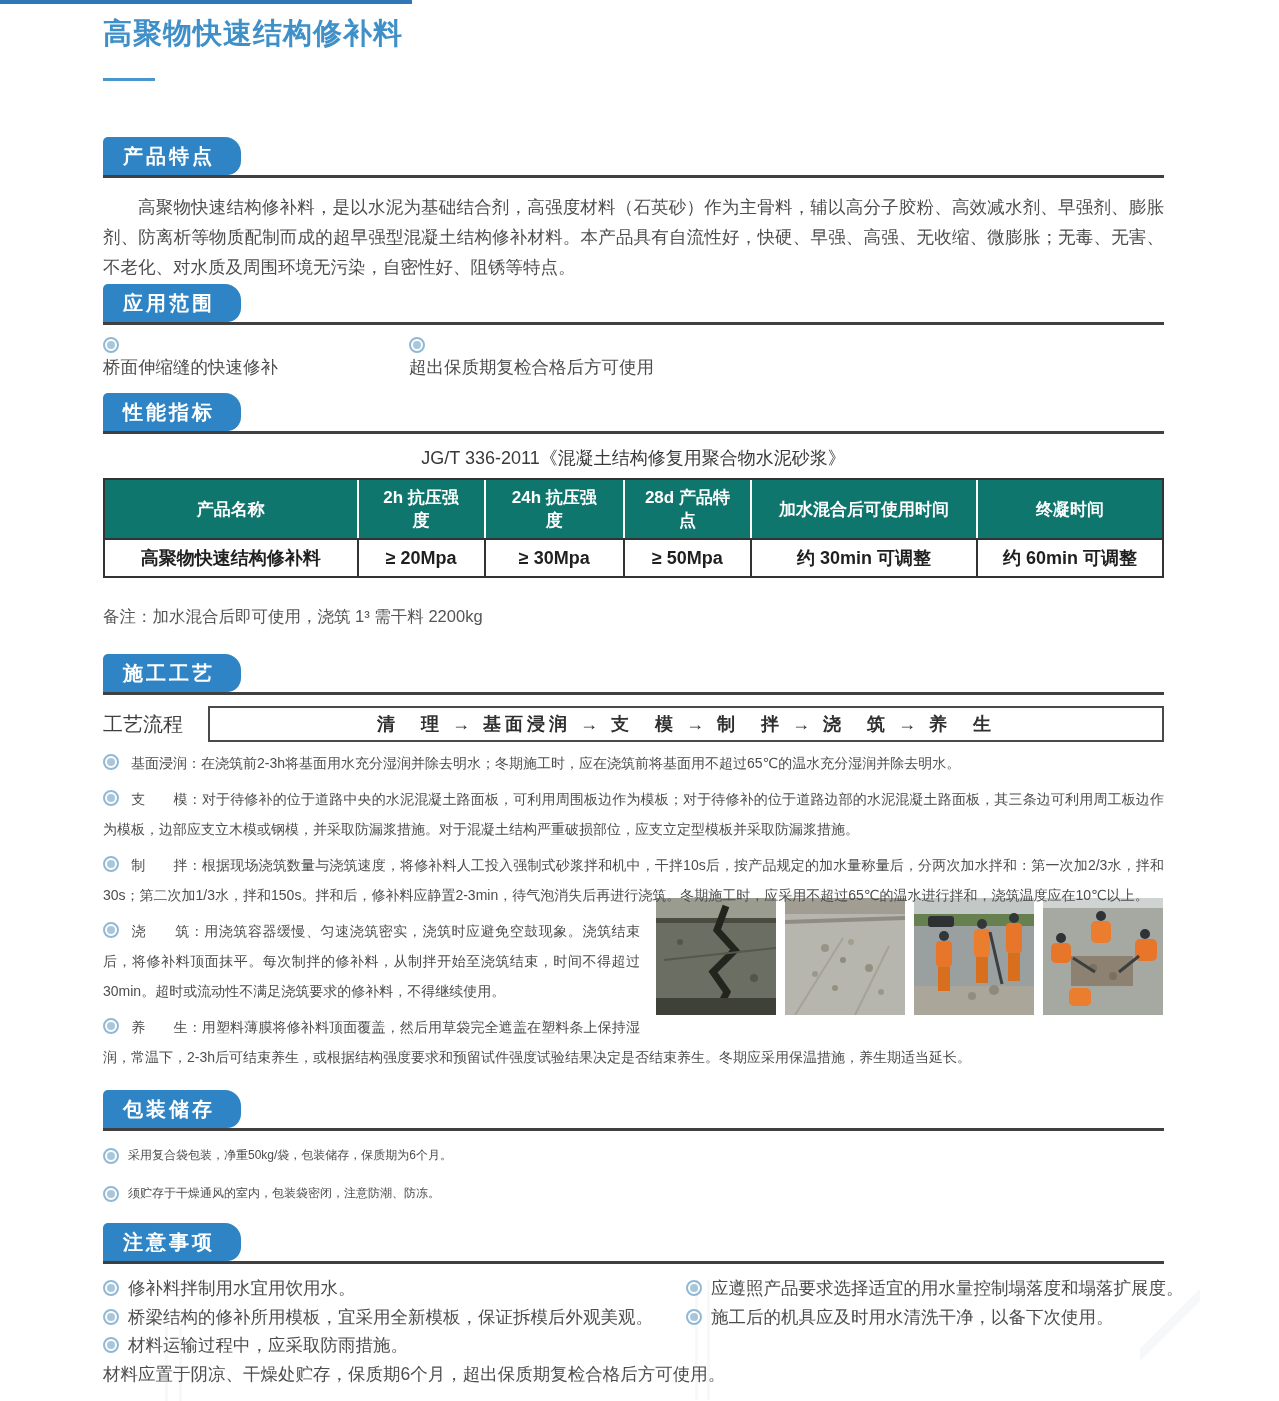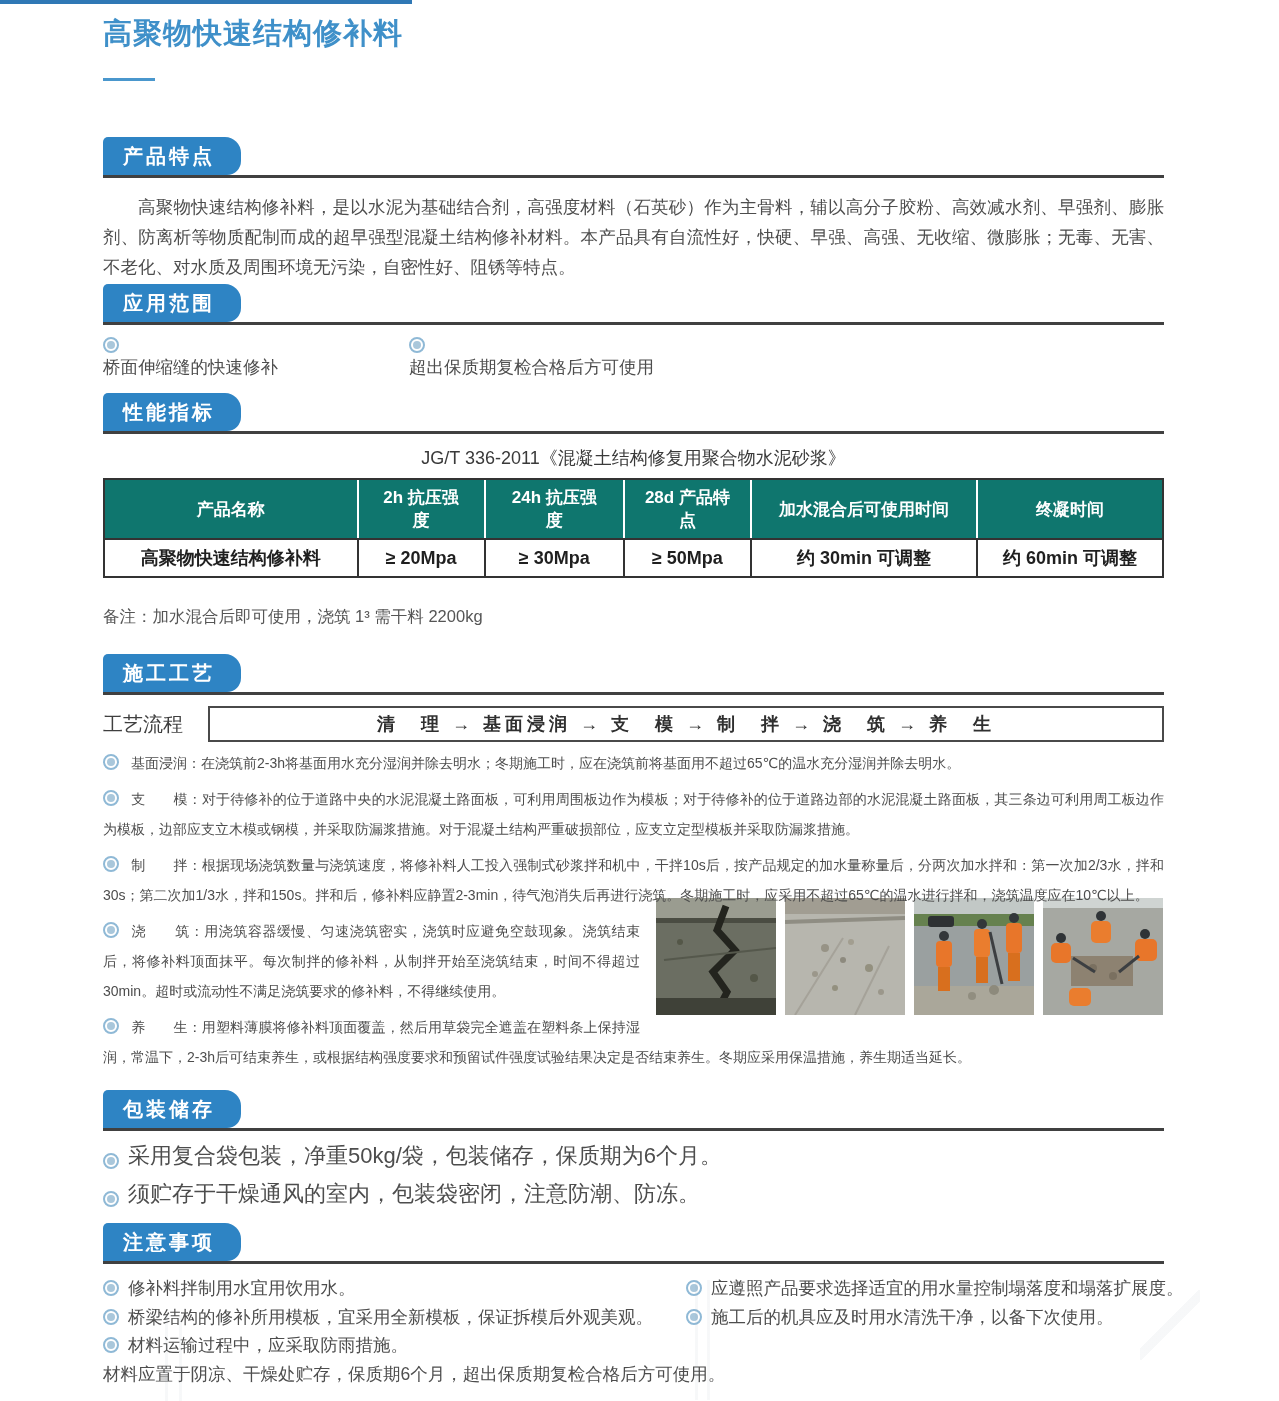--- a/index.html
+++ b/index.html
@@ -66,21 +66,21 @@
 
   .step{margin:6px 0 0 0;font-size:14px;line-height:30px;color:#4d4d4d;text-align:justify;}
   .step .ring{margin-right:12px;}
 
   .photos{
     float:right;width:508px;height:117px;margin:-18px 0 6px 16px;
     display:flex;gap:9px;
   }
   .photos svg{width:120px;height:117px;flex:none;display:block;}
 
-  .pkg-bullet{display:flex;align-items:flex-end;margin-top:11px;font-size:22px;color:#4d4d4d;line-height:27px;}
+  .pkg-bullet{display:flex;align-items:center;margin-top:11px;font-size:12px;color:#4d4d4d;line-height:27px;}
 
   .notes-grid{display:grid;grid-template-columns:583px 1fr;margin-top:10px;}
   .notes-grid .bullet{
     display:flex;align-items:center;font-size:17.5px;color:#4d4d4d;
     line-height:28.5px;white-space:nowrap;overflow:visible;
   }
   .nl1{grid-column:1;grid-row:1;} .nr1{grid-column:2;grid-row:1;justify-content:flex-end;}
   .nl2{grid-column:1;grid-row:2;} .nr2{grid-column:2;grid-row:2;}
   .nl3{grid-column:1;grid-row:3;} .nl4{grid-column:1;grid-row:4;}
 

